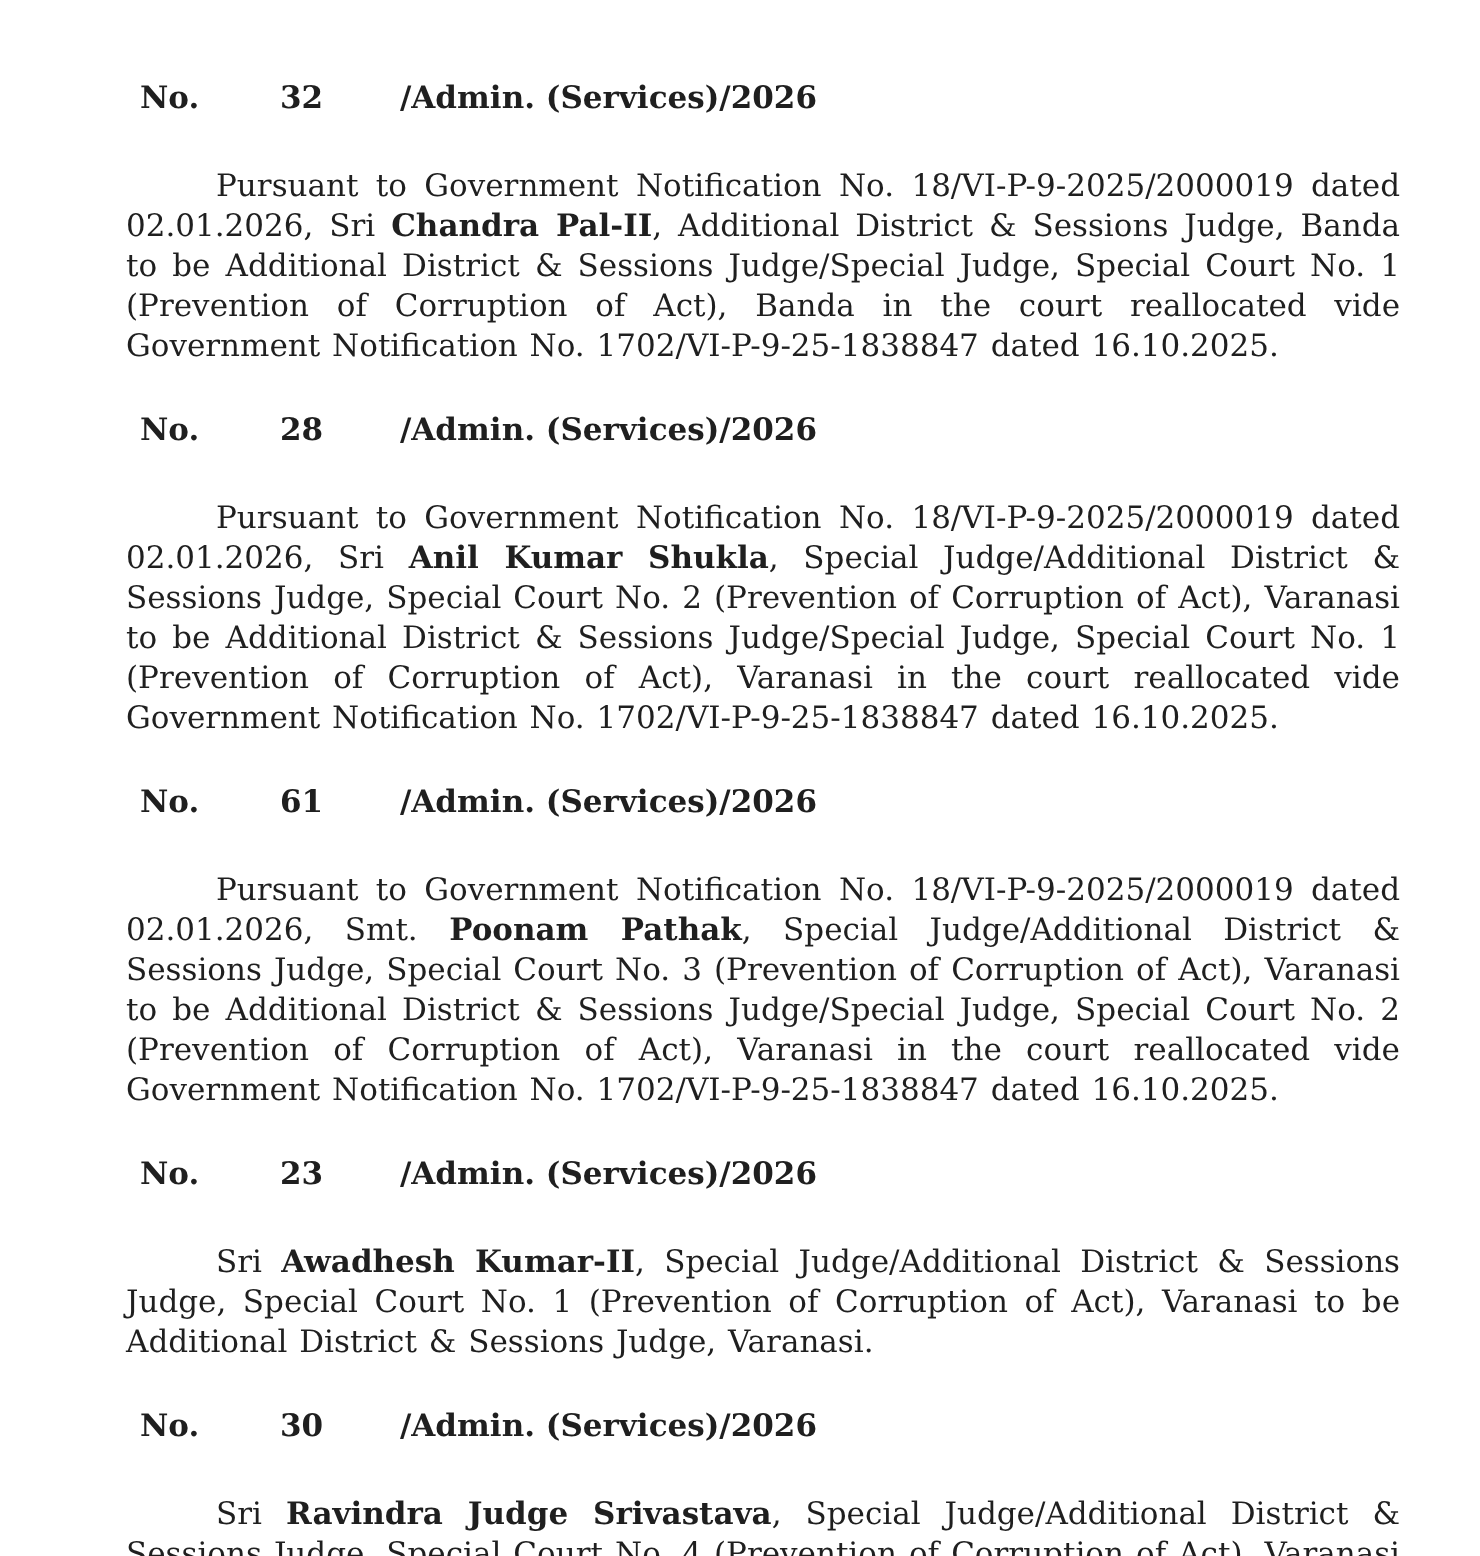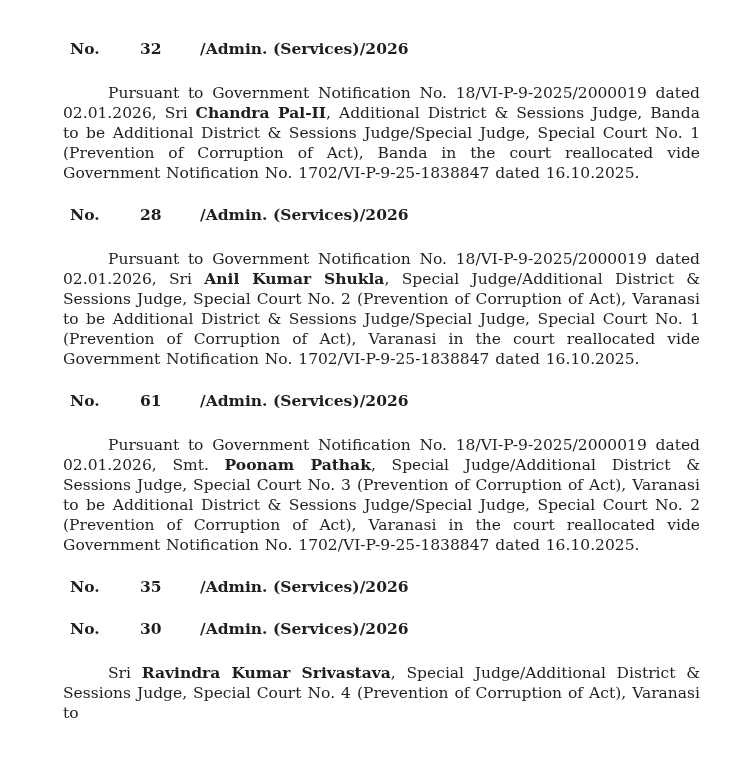--- a/index.html
+++ b/index.html
@@ -67,27 +67,28 @@
         <span class="no-label">No.</span>
         <span class="no-number">61</span>
         <span class="no-ref">/Admin. (Services)/2026</span>
       </div>
     <p class="order-body"><span>Pursuant to Government Notification No. 18/VI-P-9-2025/2000019 dated 02.01.2026, Smt. </span><span class="b">Poonam Pathak</span><span>, Special Judge/Additional District &amp; Sessions Judge, Special Court No. 3 (Prevention of Corruption of Act), Varanasi to be Additional District &amp; Sessions Judge/Special Judge, Special Court No. 2 (Prevention of Corruption of Act), Varanasi in the court reallocated vide Government Notification No. 1702/VI-P-9-25-1838847 dated 16.10.2025.</span></p>
   </section>
 
   <section class="order">
     <div class="order-heading">
         <span class="no-label">No.</span>
-        <span class="no-number">35</span>
+        <span class="no-number">23</span>
         <span class="no-ref">/Admin. (Services)/2026</span>
       </div>
+    <p class="order-body"><span>Sri </span><span class="b">Awadhesh Kumar-II</span><span>, Special Judge/Additional District &amp; Sessions Judge, Special Court No. 1 (Prevention of Corruption of Act), Varanasi to be Additional District &amp; Sessions Judge, Varanasi.</span></p>
   </section>
 
   <section class="order">
     <div class="order-heading">
         <span class="no-label">No.</span>
         <span class="no-number">30</span>
         <span class="no-ref">/Admin. (Services)/2026</span>
       </div>
-    <p class="order-body"><span>Sri </span><span class="b">Ravindra Kumar Srivastava</span><span>, Special Judge/Additional District &amp; Sessions Judge, Special Court No. 4 (Prevention of Corruption of Act), Varanasi to</span></p>
+    <p class="order-body"><span>Sri </span><span class="b">Ravindra Judge Srivastava</span><span>, Special Judge/Additional District &amp; Sessions Judge, Special Court No. 4 (Prevention of Corruption of Act), Varanasi to</span></p>
   </section>
 
 </div>
 
 </body></html>

